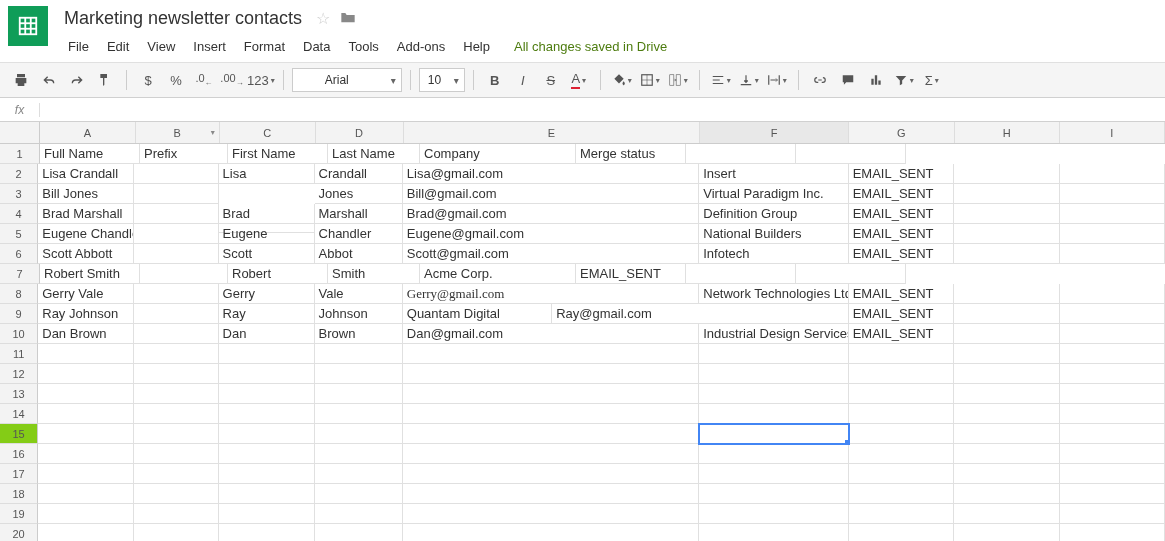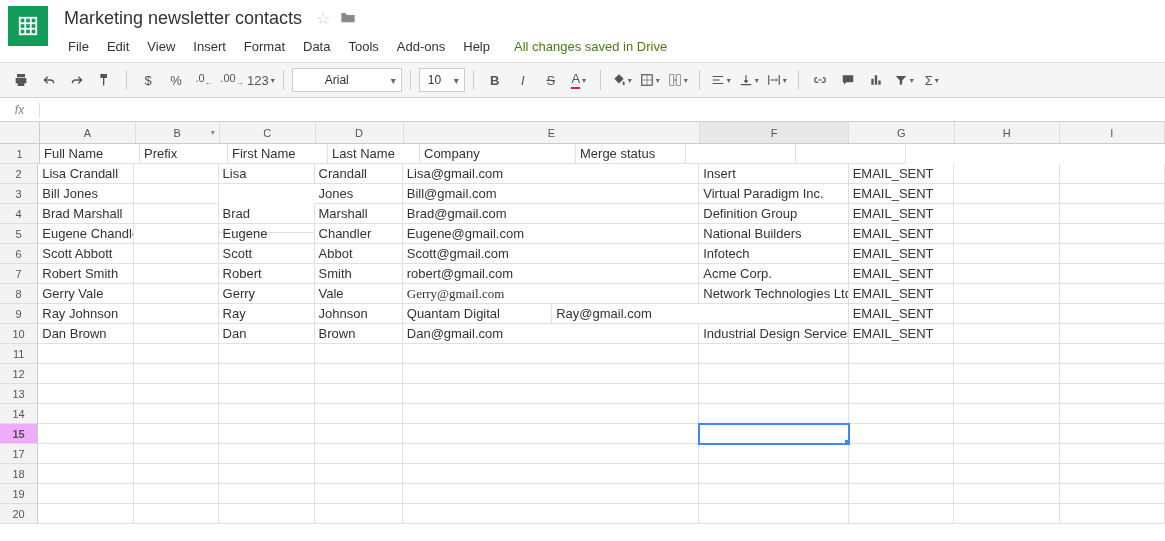--- a/index.html
+++ b/index.html
@@ -33,21 +33,21 @@
 .sheet { position: relative; overflow: hidden; }
 .corner { position: absolute; top: 0; left: 0; width: 40px; height: 22px; background: #f3f3f3; border-right: 1px solid #ccc; border-bottom: 1px solid #ccc; z-index: 3; }
 .colheads { display: flex; margin-left: 40px; height: 22px; background: #f3f3f3; border-bottom: 1px solid #ccc; }
 .colhead { border-right: 1px solid #ddd; display: flex; align-items: center; justify-content: center; font-size: 11px; color: #555; position: relative; cursor: pointer; }
 .colhead.active { background: #e8e8e8; }
 .colhead .arrow { position: absolute; right: 4px; font-size: 8px; color: #888; }
 
 .rows { }
 .row { display: flex; height: 20px; }
 .rownum { width: 40px; background: #f3f3f3; border-right: 1px solid #ccc; border-bottom: 1px solid #ddd; display: flex; align-items: center; justify-content: center; font-size: 11px; color: #555; cursor: pointer; }
-.rownum.active { background: #f0abfc; font-weight: bold; }
+.rownum.active { background: #84cc16; }
 .cell { border-right: 1px solid #e0e0e0; border-bottom: 1px solid #e0e0e0; padding: 0 4px; font-size: 13px; display: flex; align-items: center; overflow: hidden; white-space: nowrap; cursor: cell; }
 
 .selected { outline: 2px solid #4285f4; outline-offset: -1px; z-index: 2; position: relative; }
 .sel-handle { position: absolute; right: -3px; bottom: -3px; width: 6px; height: 6px; background: #4285f4; }
 
 .underline-red { border-bottom: 2px solid #d23; padding-bottom: 1px; }
 </style>
 </head>
 <body>
 
@@ -278,21 +278,20 @@
         <div class="cell" style="width: 110px;">EMAIL_SENT</div>
         <div class="cell" style="width: 110px;"></div>
         <div class="cell" style="width: 110px;"></div>
       </div>
       <div class="row">
         <div class="rownum">7</div>
         <div class="cell" style="width: 100px;">Robert Smith</div>
         <div class="cell" style="width: 88px;"></div>
         <div class="cell" style="width: 100px;">Robert</div>
         <div class="cell" style="width: 92px;">Smith</div>
-        <div class="cell" style="width: 310px;">robert@gmail.com</div>
         <div class="cell" style="width: 156px;">Acme Corp.</div>
         <div class="cell" style="width: 110px;">EMAIL_SENT</div>
         <div class="cell" style="width: 110px;"></div>
         <div class="cell" style="width: 110px;"></div>
       </div>
       <div class="row">
         <div class="rownum">8</div>
         <div class="cell" style="width: 100px;">Gerry Vale</div>
         <div class="cell" style="width: 88px;"></div>
         <div class="cell" style="width: 100px;">Gerry</div>
@@ -383,20 +382,32 @@
         <div class="cell" style="width: 92px;"></div>
         <div class="cell" style="width: 310px;"></div>
         <div class="cell selected" style="width: 156px;">
           <div class="sel-handle"></div>
         </div>
         <div class="cell" style="width: 110px;"></div>
         <div class="cell" style="width: 110px;"></div>
         <div class="cell" style="width: 110px;"></div>
       </div>
       <div class="row">
+        <div class="rownum">16</div>
+        <div class="cell" style="width: 100px;"></div>
+        <div class="cell" style="width: 88px;"></div>
+        <div class="cell" style="width: 100px;"></div>
+        <div class="cell" style="width: 92px;"></div>
+        <div class="cell" style="width: 310px;"></div>
+        <div class="cell" style="width: 156px;"></div>
+        <div class="cell" style="width: 110px;"></div>
+        <div class="cell" style="width: 110px;"></div>
+        <div class="cell" style="width: 110px;"></div>
+      </div>
+      <div class="row">
         <div class="rownum">17</div>
         <div class="cell" style="width: 100px;"></div>
         <div class="cell" style="width: 88px;"></div>
         <div class="cell" style="width: 100px;"></div>
         <div class="cell" style="width: 92px;"></div>
         <div class="cell" style="width: 310px;"></div>
         <div class="cell" style="width: 156px;"></div>
         <div class="cell" style="width: 110px;"></div>
         <div class="cell" style="width: 110px;"></div>
         <div class="cell" style="width: 110px;"></div>

